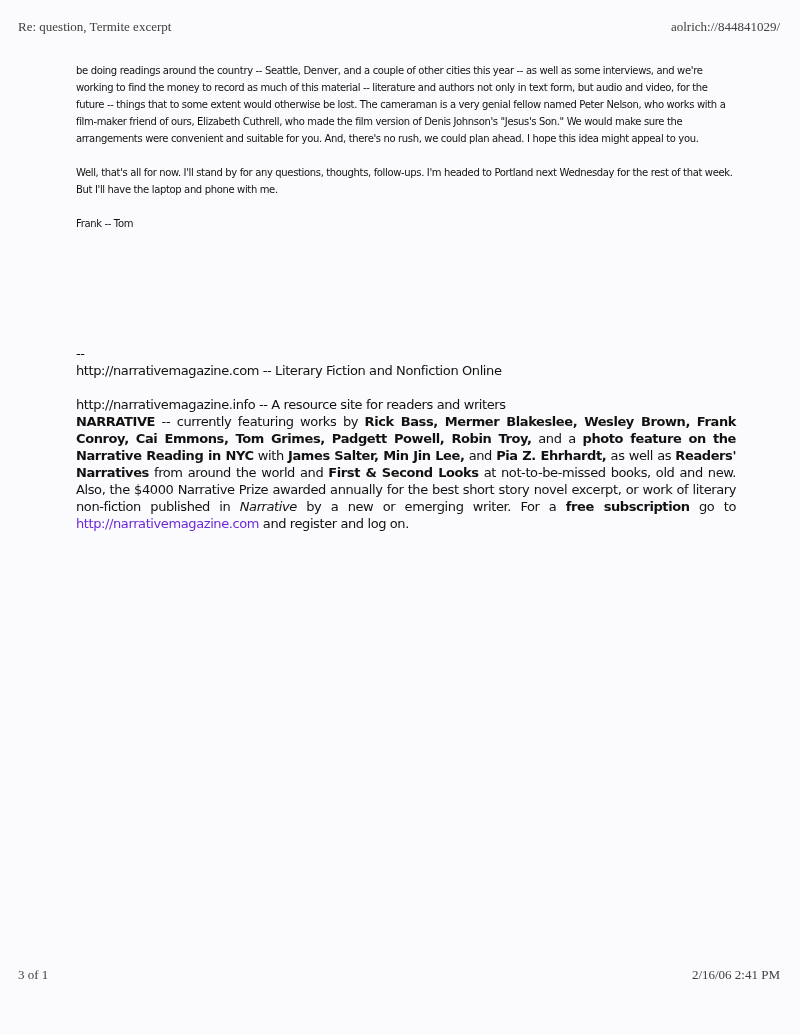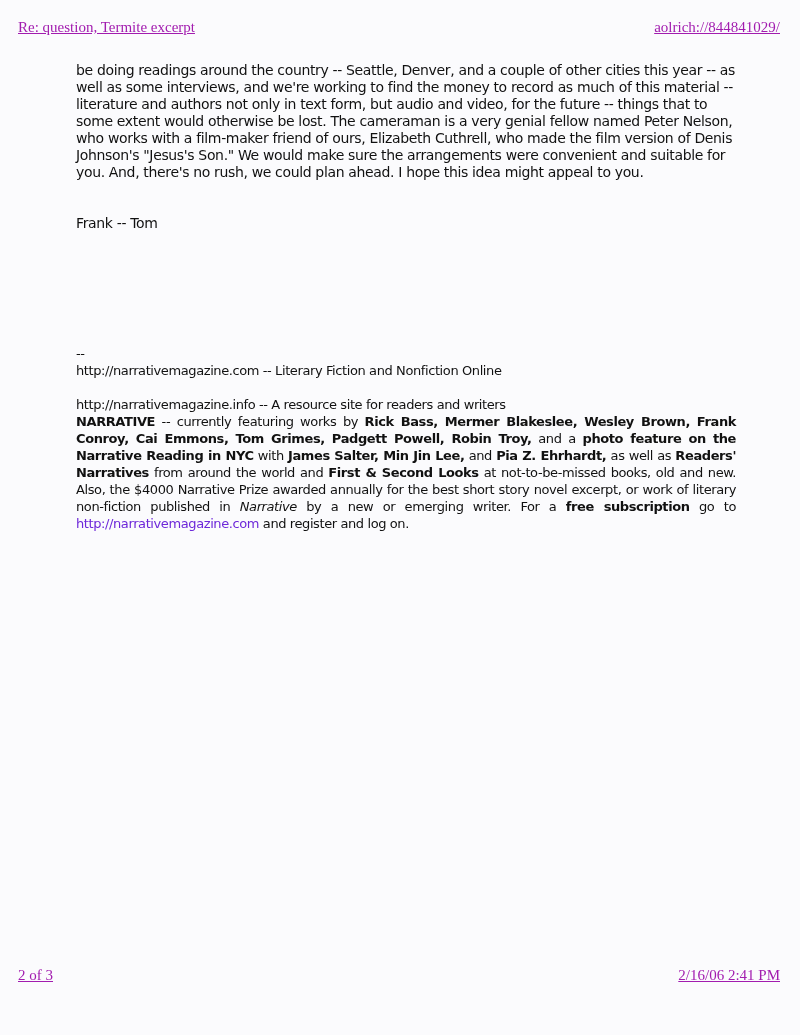--- a/index.html
+++ b/index.html
@@ -4,34 +4,33 @@
 <style>
   html, body { margin: 0; padding: 0; }
   body {
     width: 800px; height: 1035px; position: relative; overflow: hidden;
     background: #fbfbfd;
     color: #111;
   }
   .hdr, .ftr {
     position: absolute;
     font-family: "Liberation Serif", serif;
-    font-size: 15px;
-    color: #a21caf;
-    text-decoration: underline;
+    font-size: 13px;
+    color: #404040;
   }
   .hdr-left { left: 18px; top: 19px; }
   .hdr-right { right: 20px; top: 19px; }
   .ftr-left { left: 18px; top: 967px; }
   .ftr-right { right: 20px; top: 967px; }
 
   .body {
     position: absolute;
     left: 76px; top: 62px; width: 660px;
     font-family: "DejaVu Sans", sans-serif;
-    font-size: 14px;
+    font-size: 10px;
     line-height: 17px;
     letter-spacing: -0.35px;
     color: #111;
   }
   .para { margin: 0; }
   .gap { height: 17px; }
 
   .sig {
     position: absolute;
     left: 76px; top: 340px; width: 660px;
@@ -53,26 +52,27 @@
 </style>
 </head>
 <body>
 
 <div class="hdr hdr-left">Re: question, Termite excerpt</div>
 <div class="hdr hdr-right">aolrich://844841029/</div>
 
 <div class="body">
   <p class="para">be doing readings around the country -- Seattle, Denver, and a couple of other cities this year -- as well as some interviews, and we're working to find the money to record as much of this material -- literature and authors not only in text form, but audio and video, for the future -- things that to some extent would otherwise be lost.  The cameraman is a very genial fellow named Peter Nelson, who works with a film-maker friend of ours, Elizabeth Cuthrell, who made the film version of Denis Johnson's "Jesus's Son." We would make sure the arrangements were convenient and suitable for you.  And, there's no rush, we could plan ahead.  I hope this idea might appeal to you.</p>
   <div class="gap"></div>
+  <p class="para">Well, that's all for now.  I'll stand by for any questions, thoughts, follow-ups.  I'm headed to Portland next Wednesday for the rest of that week.  But I'll have the laptop and phone with me.</p>
   <div class="gap"></div>
   <p class="para">Frank -- Tom</p>
 </div>
 
 <div class="sig">
   <div class="sig-dash">--</div>
   <div>http://narrativemagazine.com -- Literary Fiction and Nonfiction Online</div>
   <div class="gap"></div>
   <div>http://narrativemagazine.info -- A resource site for readers and writers</div>
   <div class="promo"><b>NARRATIVE</b><span> -- currently featuring works by </span><b>Rick Bass, Mermer Blakeslee, Wesley Brown, Frank Conroy, Cai Emmons, Tom Grimes, Padgett Powell, Robin Troy,</b><span> and a </span><b>photo feature on the Narrative Reading in NYC</b><span> with  </span><b>James Salter, Min Jin Lee,</b><span> and </span><b>Pia Z. Ehrhardt,</b><span> as well as </span><b>Readers' Narratives</b><span> from around the world and </span><b>First &amp; Second Looks</b><span> at not-to-be-missed books, old and new. Also, the $4000 Narrative Prize awarded annually for the best short story novel excerpt, or work of literary non-fiction published in </span><i>Narrative</i><span> by a new or emerging writer.   For a </span><b>free subscription</b><span> go to </span><span class="link">http://narrativemagazine.com</span><span> and register and log on.</span></div>
 </div>
 
-<div class="ftr ftr-left">2 of 3</div>
+<div class="ftr ftr-left">3 of 1</div>
 <div class="ftr ftr-right">2/16/06 2:41 PM</div>
 
 </body></html>

